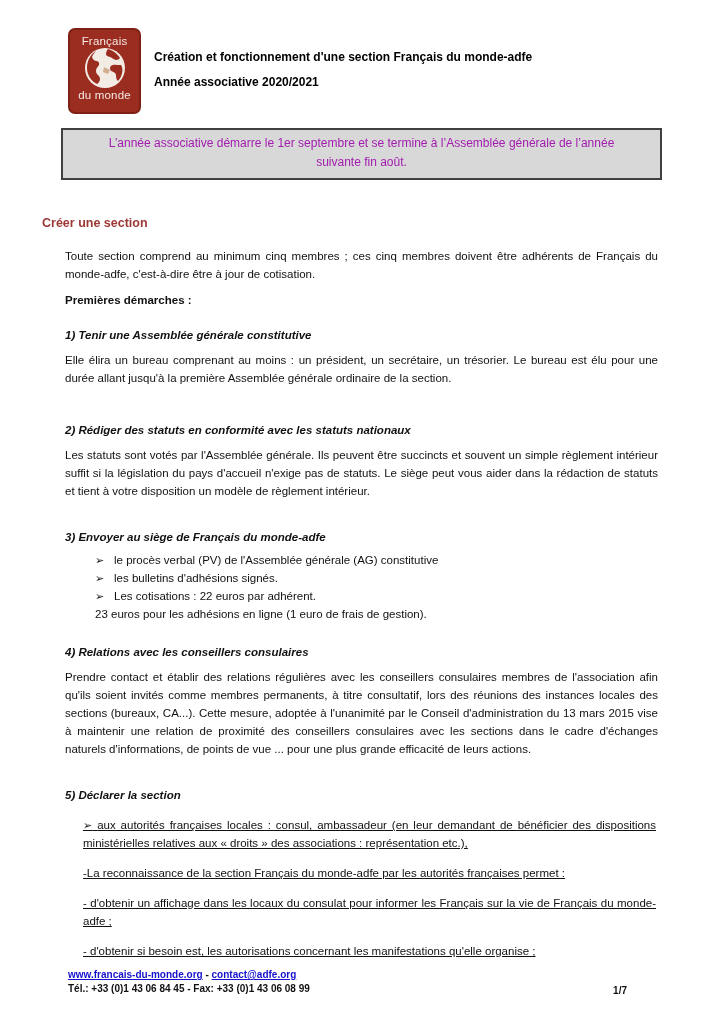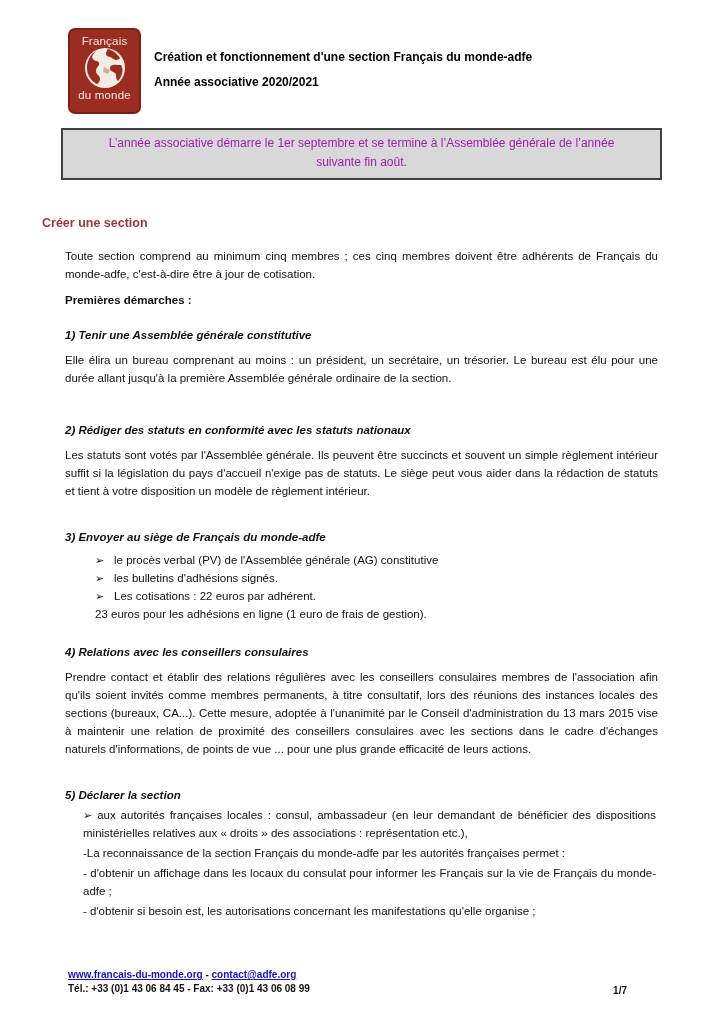--- a/index.html
+++ b/index.html
@@ -54,21 +54,21 @@
   .steps-label { margin-top:8px; font-weight:bold; }
   .step-title { margin-top:17px; font-weight:bold; font-style:italic; }
   .mt-lg { margin-top:34px; }
   .mt-md { margin-top:28px; }
   .mt-sm { margin-top:20px; }
   .bullets { margin-top:5px; margin-left:30px; }
   .bullet-row { display:flex; }
   .bullet-glyph { flex:none; width:19px; font-size:11px; }
   .bullet-cont { }
   .hang { margin-left:18px; }
-  .free { text-align:left; margin-top:2px; margin-left:18px; }
+  .free { text-align:left; margin-top:12px; margin-left:18px;text-decoration:underline; }
   .w-narrow { max-width:527px; }
   .w-mid { max-width:577px; text-align:justify; padding-right:2px; }
 
   
   .footer { position:absolute; left:68px; bottom:28px; font-size:10px; line-height:14px; font-weight:bold; }
   .footer a { color:#1412cc; text-decoration:underline; cursor:pointer; }
   .footer .sep { color:#111; }
   .phone-line { color:#111; }
   .page-number {
     position:absolute; right:97px; bottom:28px;

